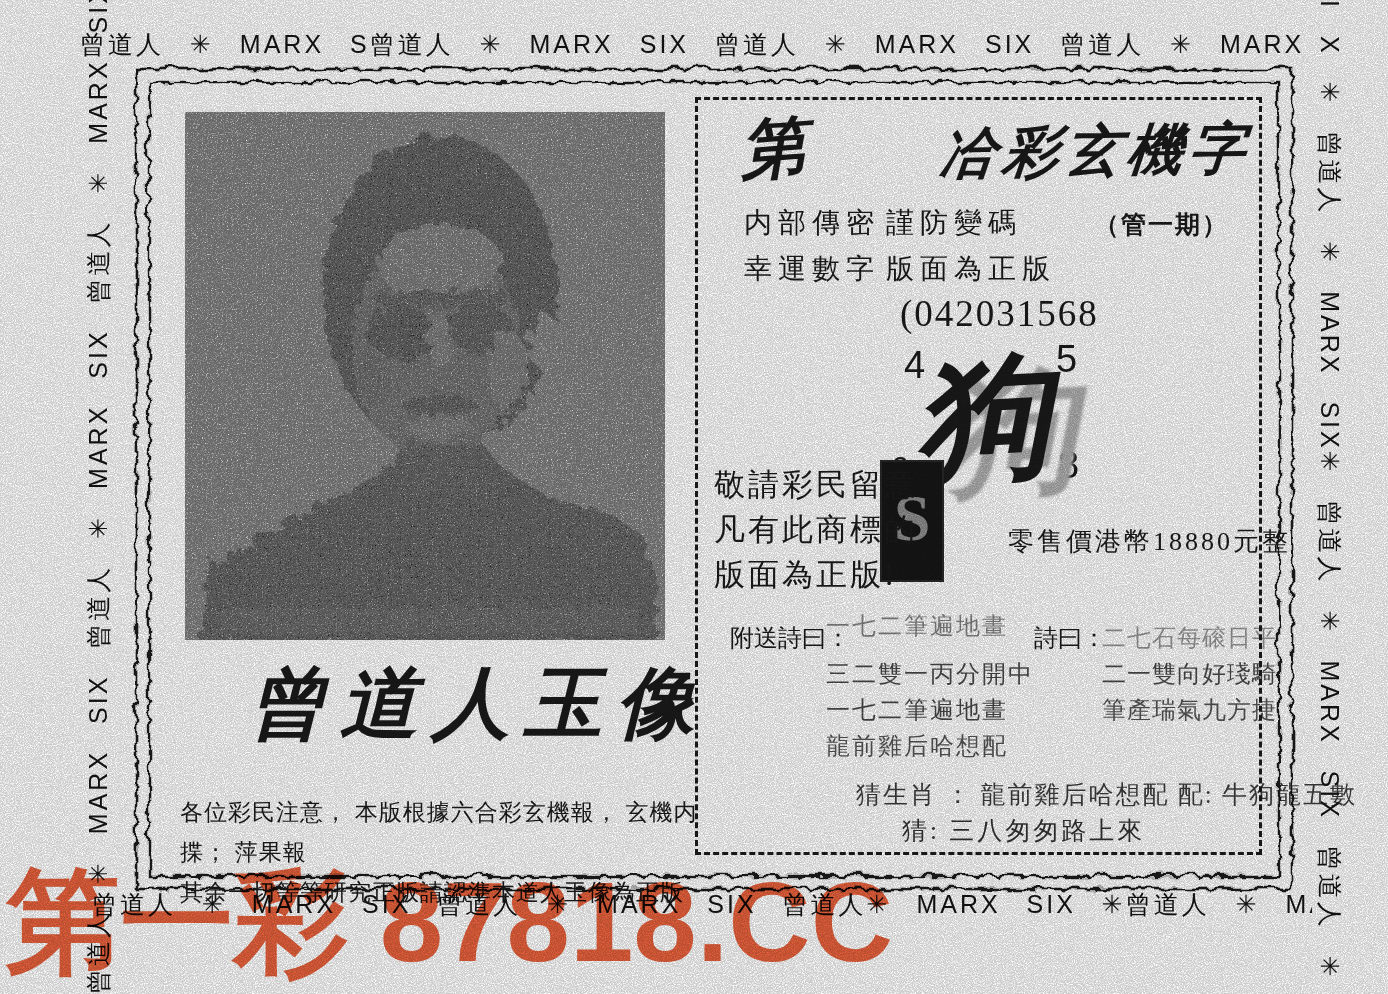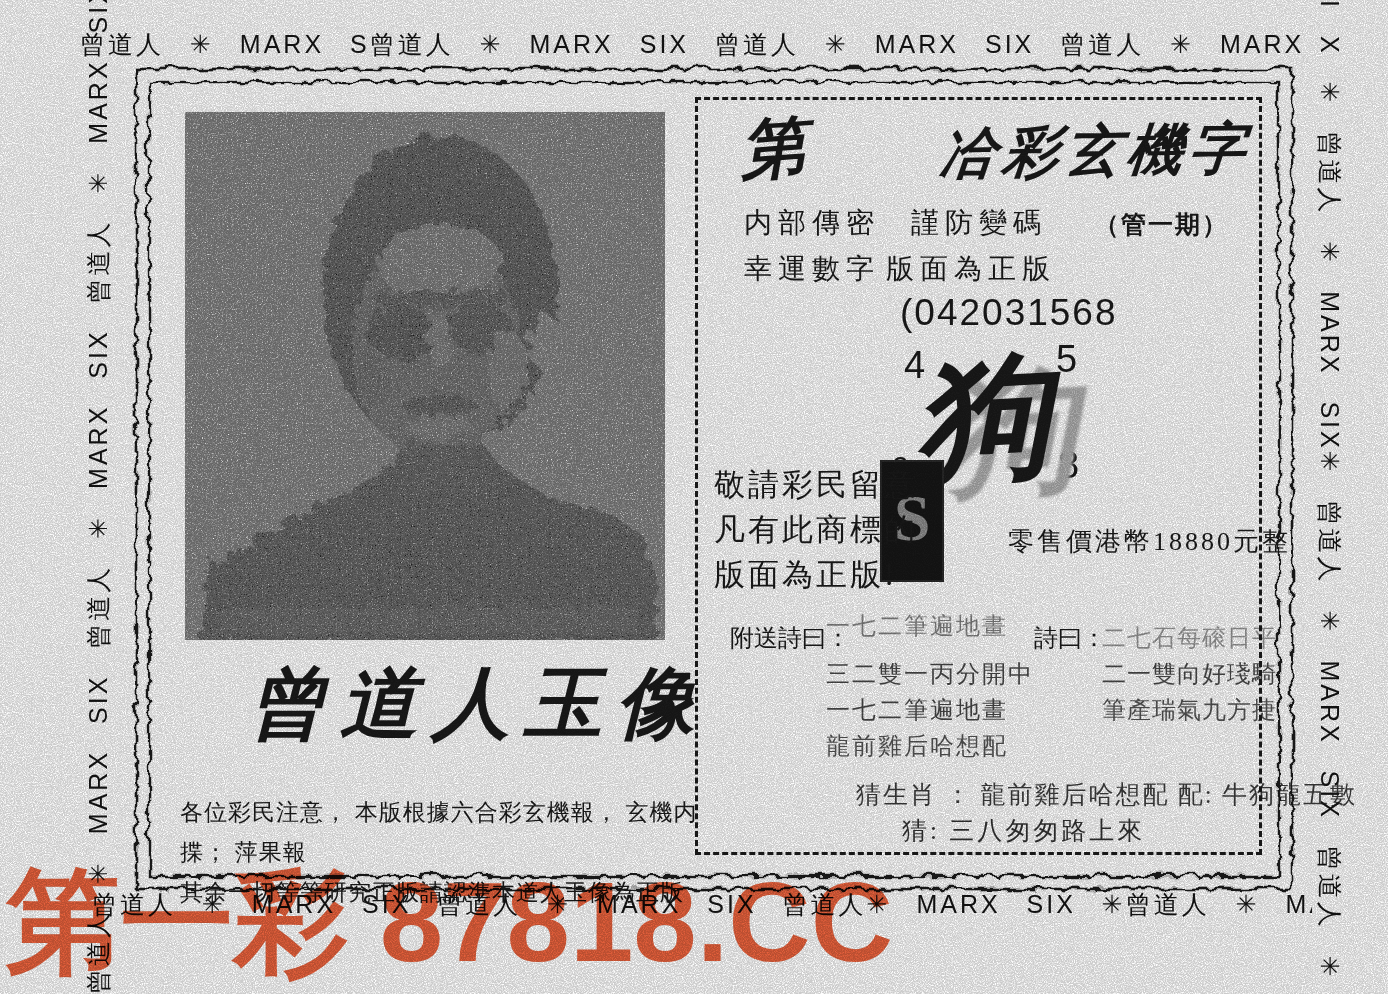--- a/index.html
+++ b/index.html
@@ -44,25 +44,25 @@
     border:3px dashed #1c1c1c; box-sizing:border-box;
   }
   .panel *{position:absolute; white-space:nowrap;}
   .issue-prefix{left:42px; top:4px; font-size:66px; font-weight:bold; font-style:italic; transform:rotate(-4deg);}
   .panel-title{
     right:8px; top:14px; font-size:56px; font-weight:bold; font-style:italic;
     letter-spacing:6px; transform:skewX(-6deg) rotate(-1deg);
   }
   .hdr{font-size:28px; letter-spacing:6px;}
   .hdr-r1{left:46px; top:104px;}
-  .hdr-r1b{left:188px; top:104px;margin-left:25px;}
+  .hdr-r1b{left:188px; top:104px;}
   .hdr-issue{left:396px; top:108px; font-size:25px; letter-spacing:2px;font-weight:bold;}
   .hdr-r2{left:46px; top:150px;}
   .hdr-r2b{left:188px; top:150px;}
-  .serial{left:202px; top:192px; font-size:37px; font-family:Liberation Sans, sans-serif; letter-spacing:2px;}
+  .serial{left:202px; top:192px; font-size:37px; font-family:Liberation Serif, serif; letter-spacing:2px;}
   .n-tl{left:206px; top:244px; font-size:38px; font-family:"Liberation Sans",sans-serif;}
   .n-tr{left:358px; top:238px; font-size:38px; font-family:"Liberation Sans",sans-serif;}
   .n-bl{left:194px; top:350px; font-size:30px; font-family:"Liberation Sans",sans-serif;}
   .n-br{left:360px; top:344px; font-size:38px; font-family:"Liberation Sans",sans-serif;}
   .zodiac{
     left:216px; top:228px; font-size:136px; font-weight:bold; font-style:italic;
     text-shadow:26px 16px 3px #b0b0b0; transform:rotate(-3deg);
   }
   .stamp{
     left:182px; top:360px; width:64px; height:122px;

